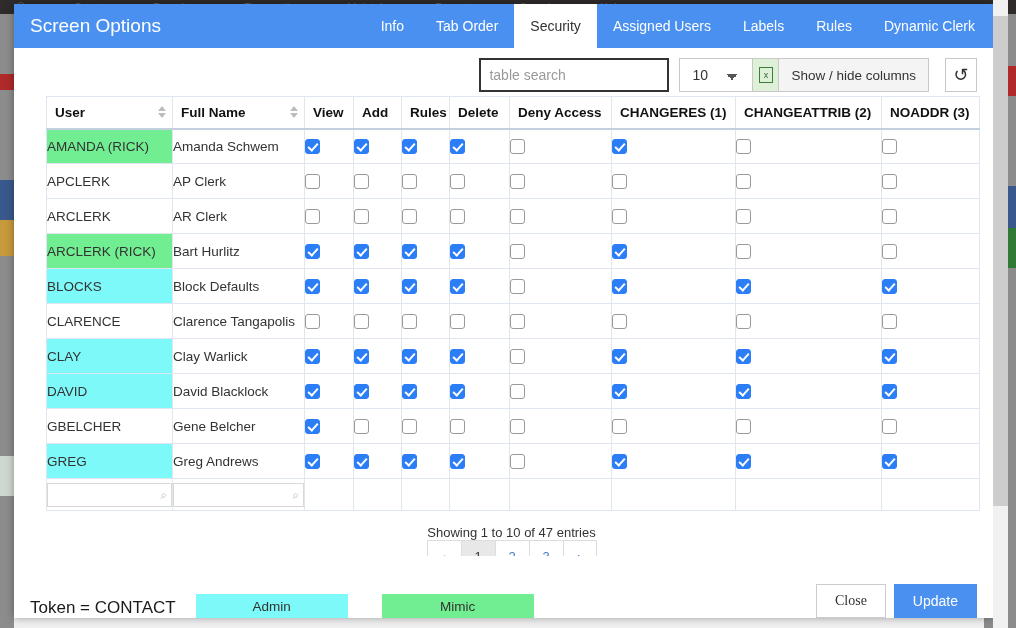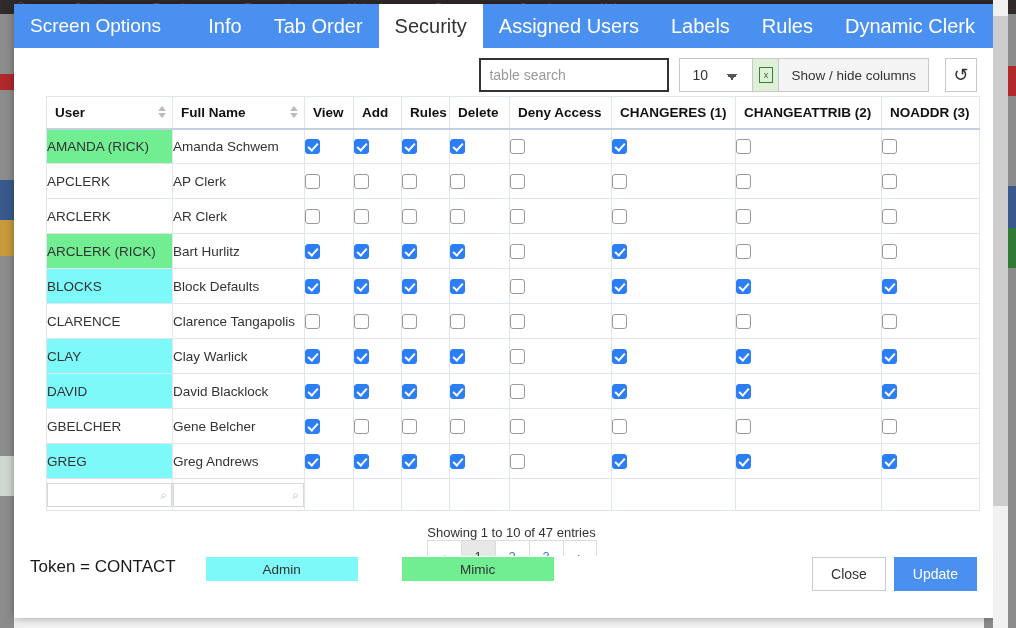--- a/index.html
+++ b/index.html
@@ -77,21 +77,21 @@
   }
   #tabstrip {
     display: flex; align-items: stretch;
     margin-left: auto;
     padding-right: 2px;
   }
   .tab {
     display: flex; align-items: center;
     padding: 8px 16px;
     color: #ffffff;
-    font-size: 20px;
+    font-size: 14px;
     white-space: nowrap;
     cursor: pointer;
   }
   .tab.active {
     background: #ffffff;
     color: #333333;
   }
 
   
   #modal-body {
@@ -285,39 +285,39 @@
   .pg:last-child { border-right: 1px solid #dddddd; }
   .pg.active { background: #e8e8e8; color: #333; }
   .pg.muted { color: #c3c3c3; }
 
   
   #modal-footer {
     flex: none;
     height: 62px;
     background: #ffffff;
     border-top: 1px solid #ffffff;
-    display: flex; align-items: flex-start;
+    display: flex; align-items: flex-end;
     padding: 0 16px;
-    gap: 16px;
+    gap: 6px;
   }
   #token-label { font-size: 17px; color: #1a1a1a; white-space: nowrap; }
   .legend-box {
     height: 24px;
     display: flex; align-items: center; justify-content: center;
     font-size: 13.5px;
     color: #333;
   }
   #legend-admin { background: #7ef9f9; width: 152px; margin-left: 14px; }
   #legend-mimic { background: #72ee92; width: 152px; margin-left: 28px; }
   #footer-actions { margin-left: auto; display: flex; gap: 8px; }
   #close-btn {
     height: 34px; padding: 0 18px;
     background: #ffffff; border: 1px solid #cccccc;
     font-size: 14px; color: #333; cursor: pointer;
-    font-family: Liberation Sans, sans-serif;
+    font-family: Liberation Serif, serif;
   }
   #update-btn {
     height: 34px; padding: 0 18px;
     background: #4a90f0; border: 1px solid #4a90f0;
     font-size: 14px; color: #ffffff; cursor: pointer;
     font-family: "Liberation Sans", sans-serif;
   }
 
   
   #page-scrollbar {

